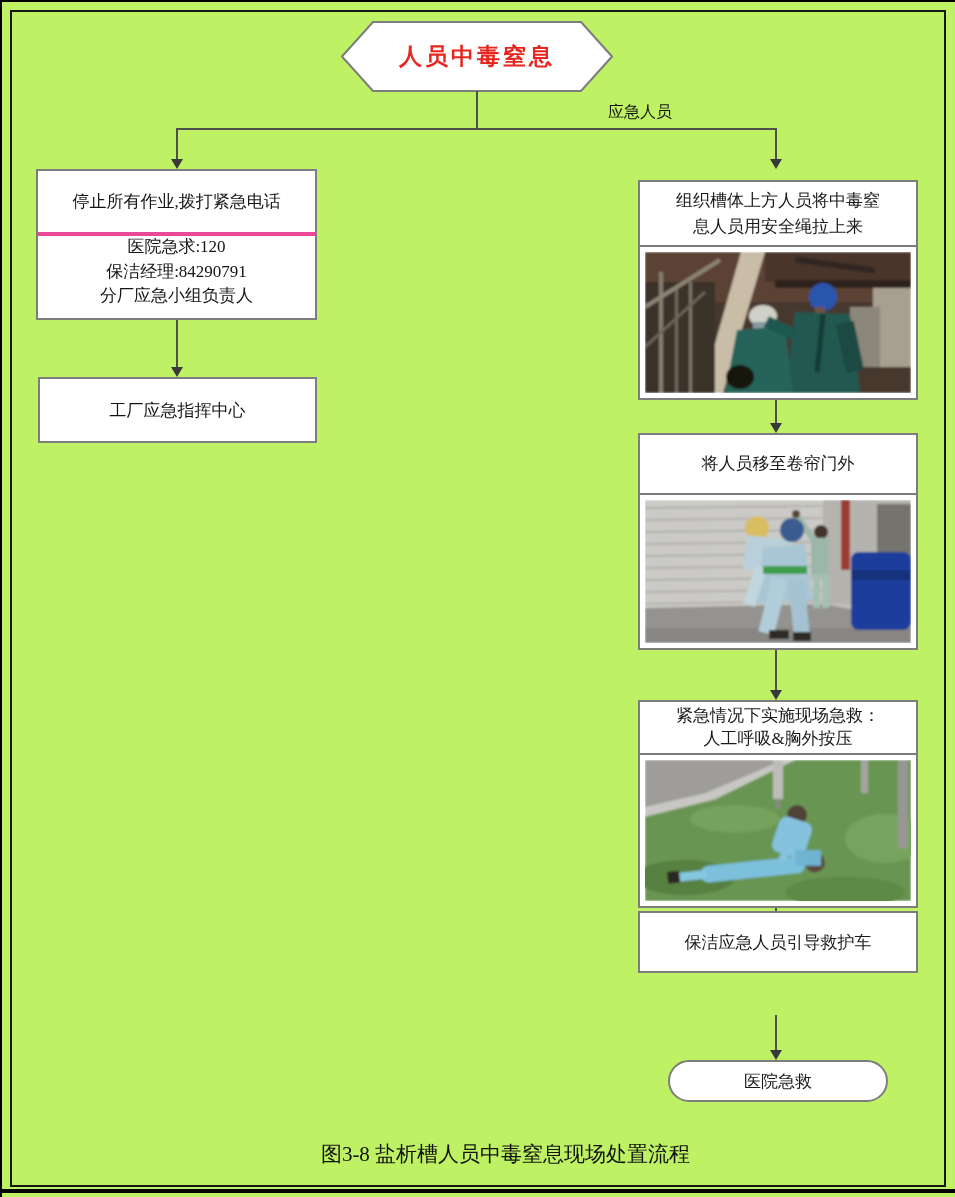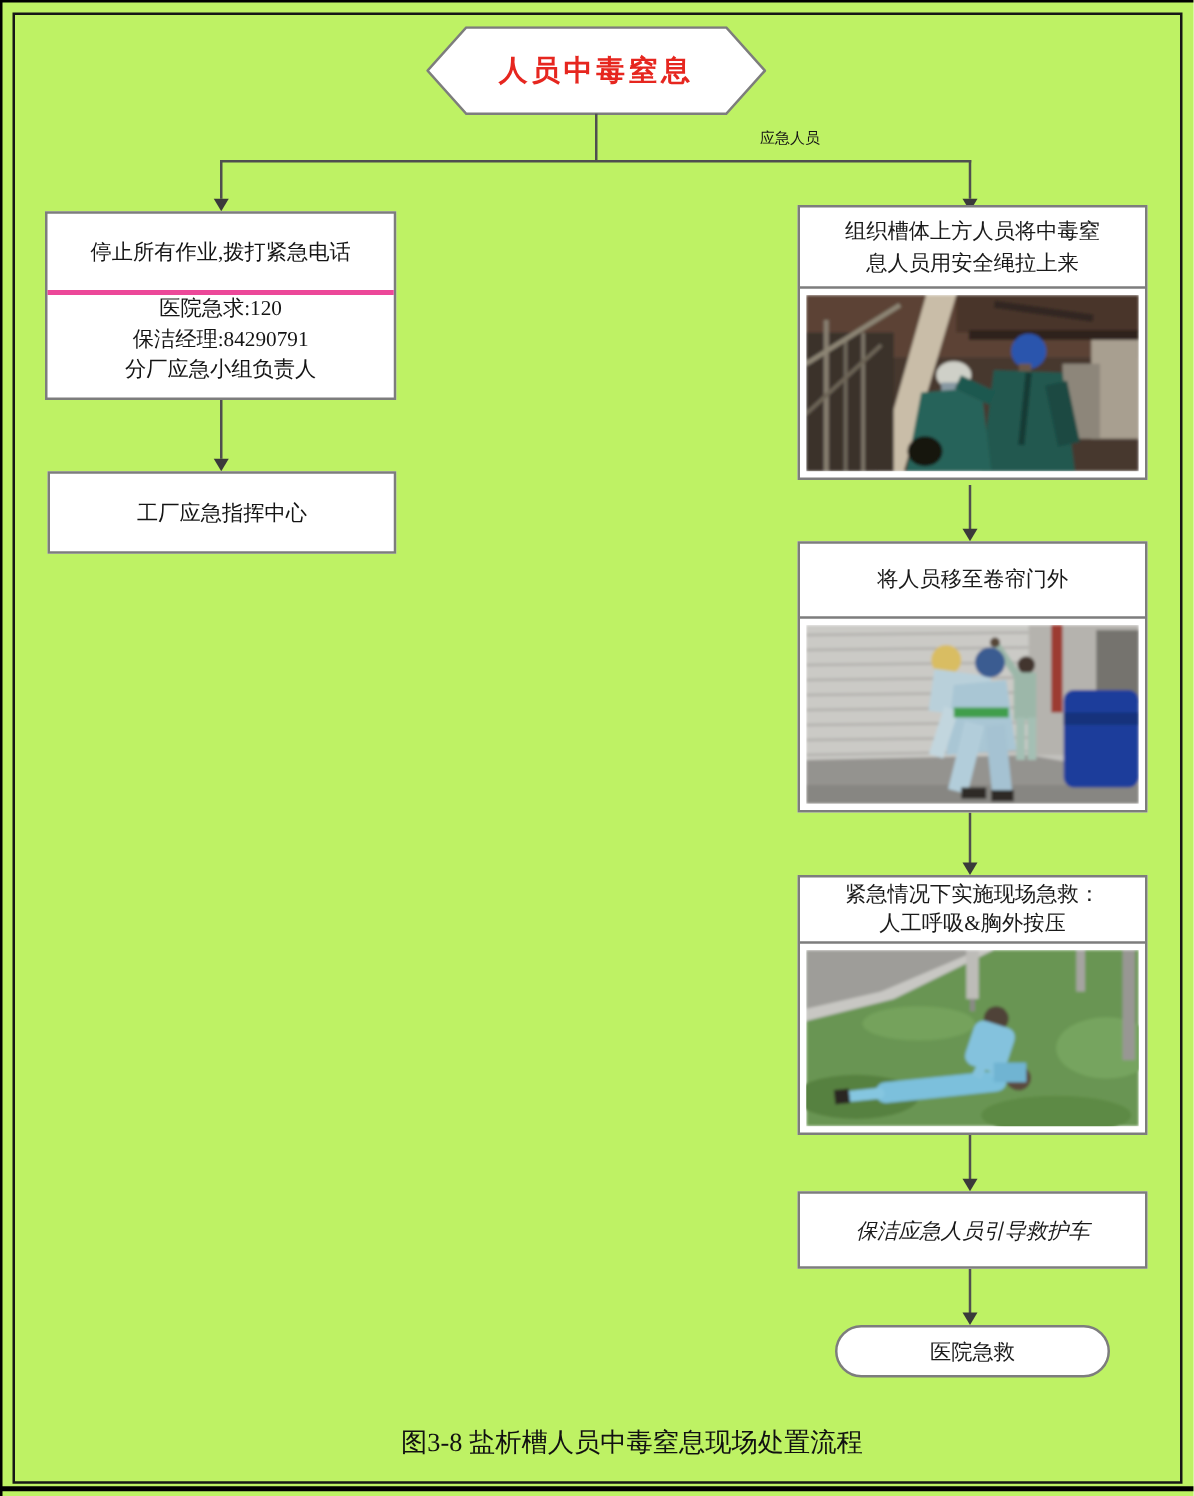--- a/index.html
+++ b/index.html
@@ -11,21 +11,21 @@
   .box{position:absolute;border:2px solid #7d7d7d;background:#fff;box-sizing:border-box;
        text-align:center;font-size:17px;color:#141414;}
   .flexc{display:flex;align-items:center;justify-content:center;}
   .line{position:absolute;background:#4f4f4f;}
   .arrowhead{position:absolute;width:0;height:0;border-left:6px solid transparent;
              border-right:6px solid transparent;border-top:10px solid #3a3a3a;}
   .hex-wrap{position:absolute;left:341px;top:21px;width:272px;height:71px;}
   .hex-label{position:absolute;left:0;top:0;width:100%;height:100%;
              display:flex;align-items:center;justify-content:center;
              font-size:23px;font-weight:bold;color:#e6261f;letter-spacing:3px;}
-  .branch-label{position:absolute;left:608px;top:102px;font-size:12px;color:#141414;}
+  .branch-label{position:absolute;left:608px;top:102px;font-size:16px;color:#141414;}
   .split-top{height:65px;border-bottom:4px solid #ec4899;box-sizing:border-box;}
   .contact-lines{height:72px;flex-direction:column;line-height:1.45;}
   .step{position:absolute;left:638px;width:280px;border:2px solid #7d7d7d;background:#fff;
         box-sizing:border-box;text-align:center;font-size:17px;}
   .step-text{border-bottom:2px solid #7d7d7d;box-sizing:border-box;display:flex;
              flex-direction:column;align-items:center;justify-content:center;line-height:1.5;}
   .step-photo{padding:5px;box-sizing:border-box;}
   .step-photo svg{display:block;width:100%;height:100%;background:#fff;}
   .stadium{position:absolute;left:668px;top:1060px;width:220px;height:42px;
            border:2px solid #7d7d7d;border-radius:28px;box-sizing:border-box;
@@ -81,21 +81,21 @@
       <div>医院急求:120</div>
       <div>保洁经理:84290791</div>
       <div>分厂应急小组负责人</div>
     </div>
   </div>
 
   <div class="box flexc" style="left:38px;top:377px;width:279px;height:66px;">
     <span>工厂应急指挥中心</span>
   </div>
 
-  <div class="step" style="top:164px;height:220px;font-family:Liberation Serif, serif;">
+  <div class="step" style="top:180px;height:220px;font-family:Liberation Serif, serif;">
     <div class="step-text" style="height:65px;">
       <span>组织槽体上方人员将中毒窒</span>
       <span>息人员用安全绳拉上来</span>
     </div>
     <div class="step-photo" style="height:151px;" role="img" aria-label="应急人员在槽体上方用安全绳实施救援的照片">
       <svg viewBox="0 0 266 141" preserveAspectRatio="none">
         <defs>
             <filter id="pb1">
               <feGaussianBlur stdDeviation="1.1"></feGaussianBlur>
             </filter>
@@ -216,21 +216,21 @@
           <circle cx="152" cy="56" r="10" fill="#4f4238"></circle>
           <rect x="130" y="60" width="34" height="38" rx="8" fill="#84c2dd" transform="rotate(18 147 79)"></rect>
           <line x1="142" y1="92" x2="136" y2="104" stroke="#84c2dd" stroke-width="8"></line>
           <line x1="156" y1="92" x2="150" y2="104" stroke="#84c2dd" stroke-width="8"></line>
           <rect x="150" y="92" width="26" height="16" fill="#6fb4d2"></rect>
         </g>
       </svg>
     </div>
   </div>
 
-  <div class="step flexc" style="top:953px;height:62px;font-style:italic;">
+  <div class="step flexc" style="top:911px;height:62px;">
     <span>保洁应急人员引导救护车</span>
   </div>
 
   <div class="stadium flexc">
     <span>医院急救</span>
   </div>
 
   <div class="caption">图3-8 盐析槽人员中毒窒息现场处置流程</div>
 
 </div>

